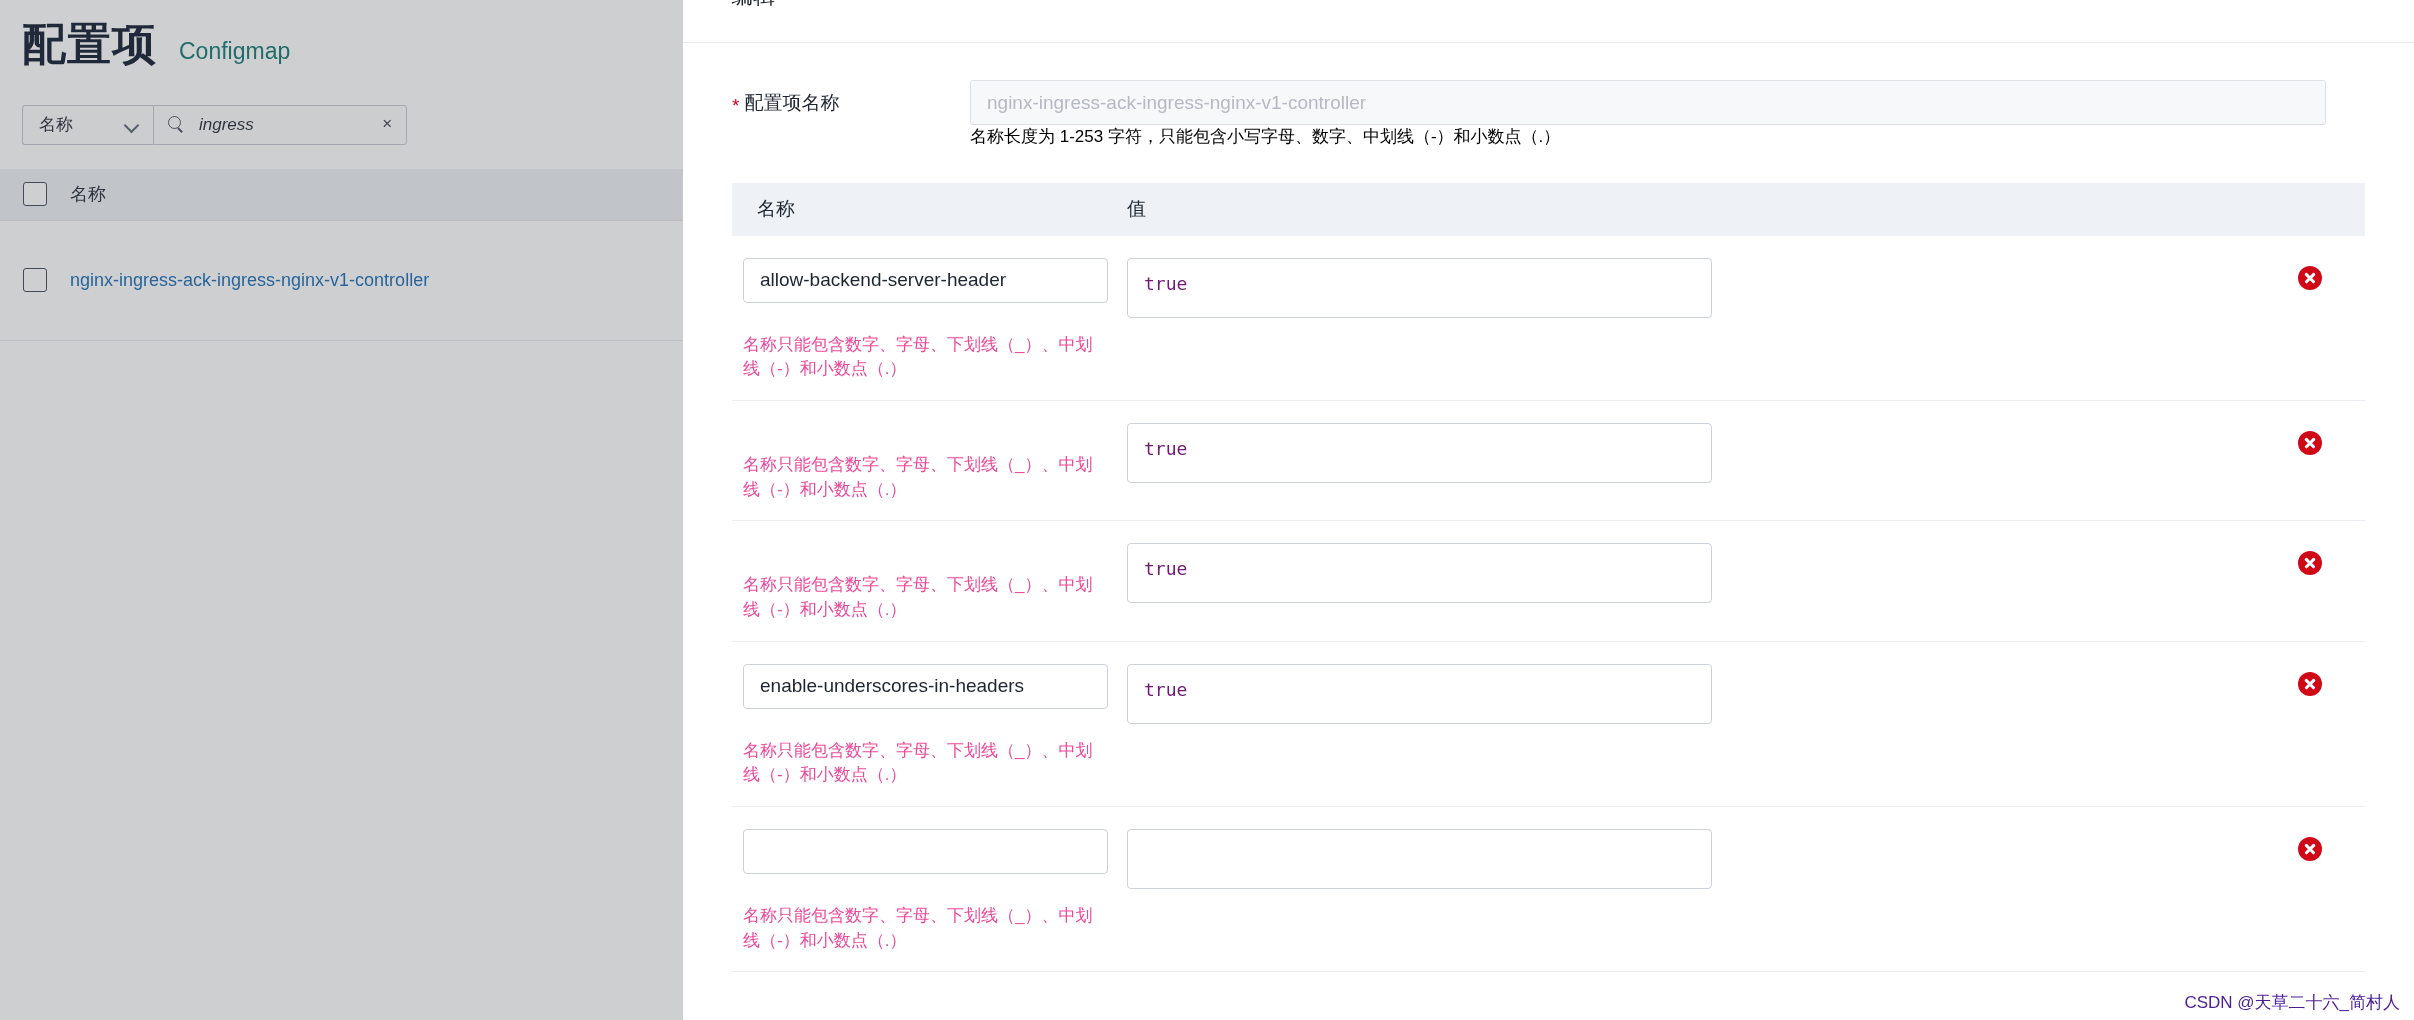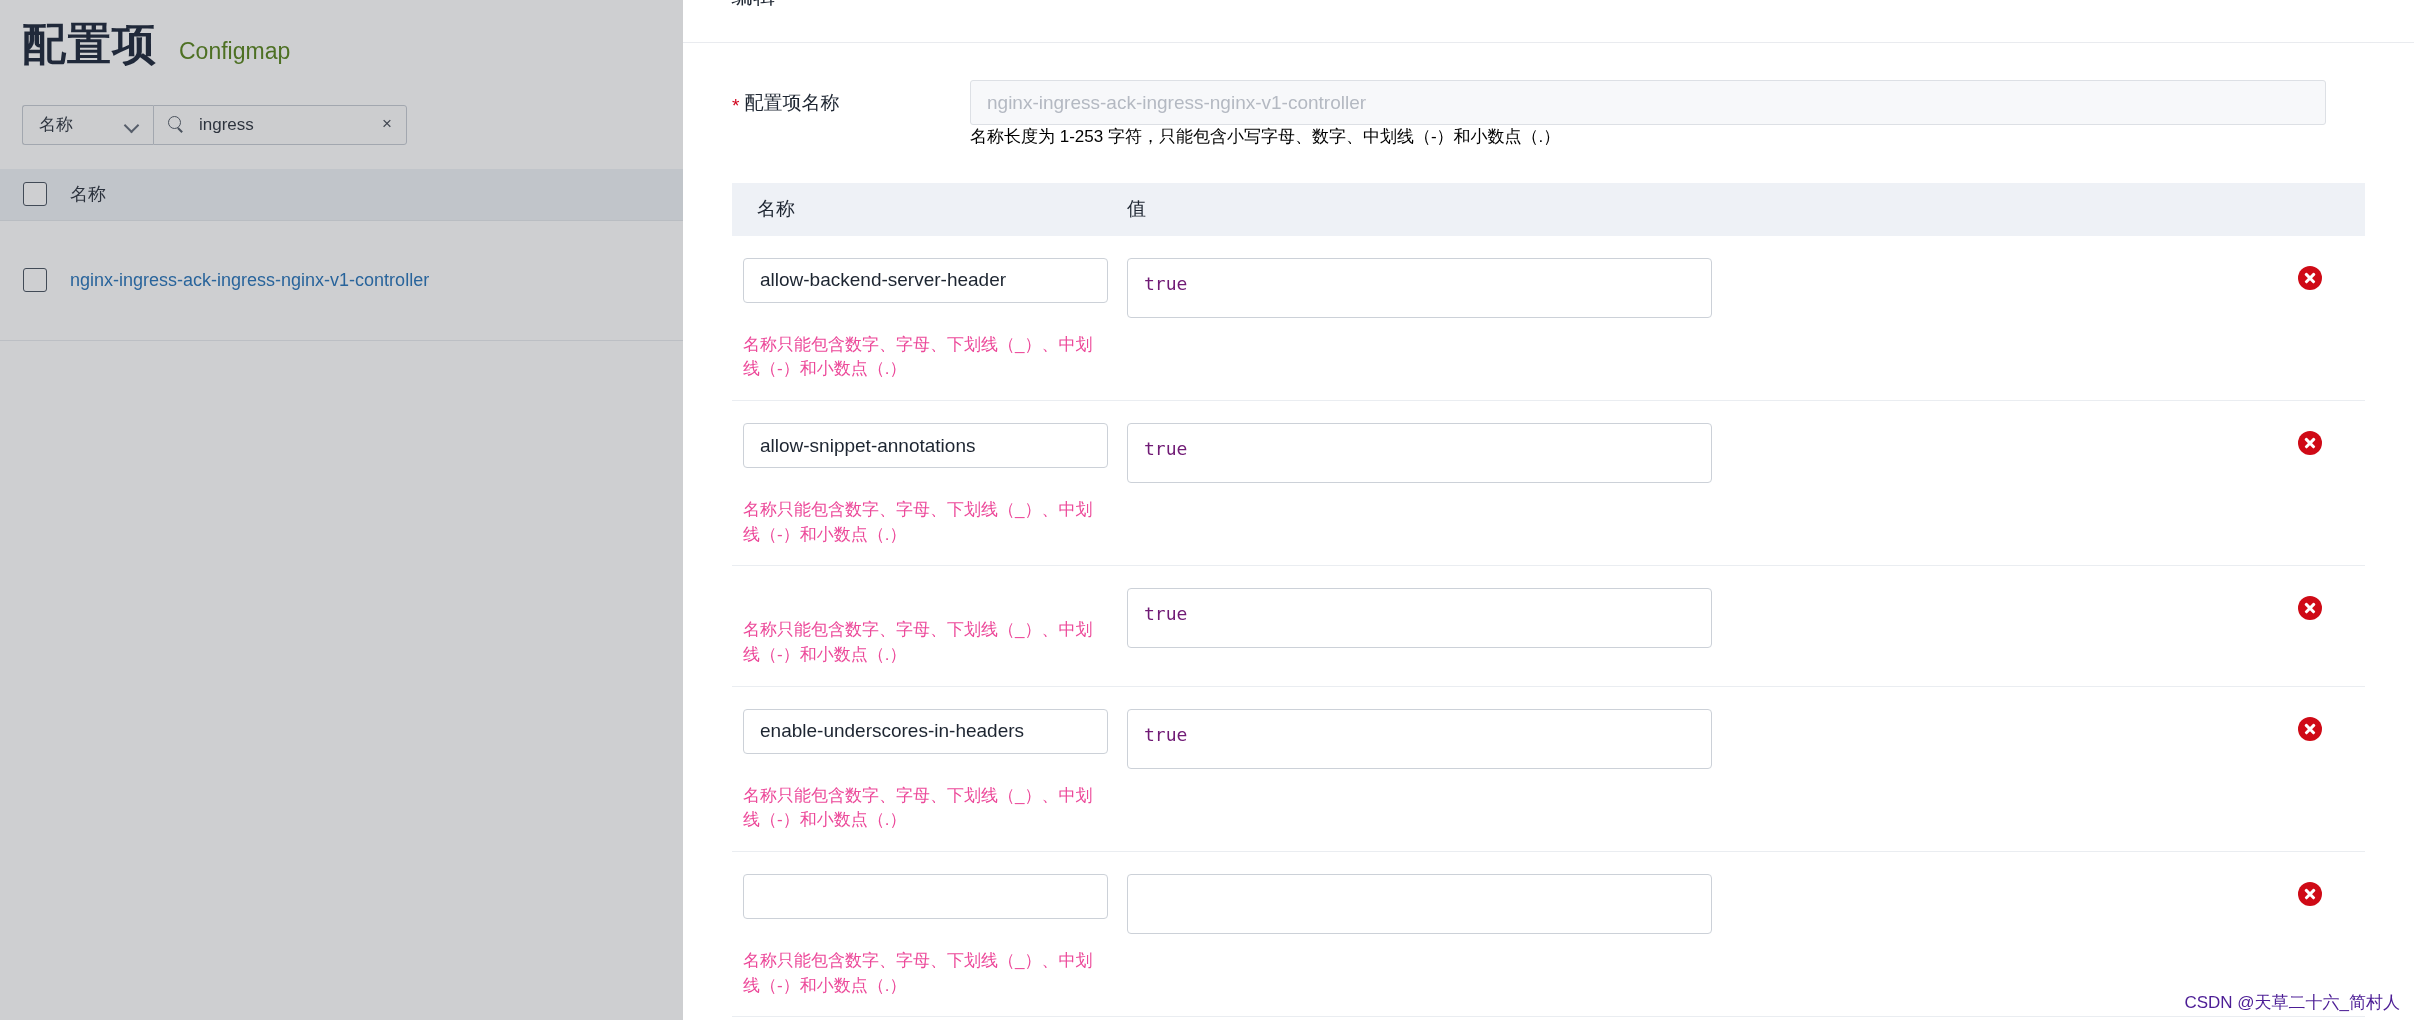--- a/index.html
+++ b/index.html
@@ -29,21 +29,21 @@
   }
   .page-title {
     font-size: 44px;
     font-weight: 700;
     color: #0f1a2e;
     letter-spacing: 1px;
     line-height: 1.2;
   }
   .page-subtitle {
     font-size: 23px;
-    color: #4d7c0f;
+    color: #0f766e;
     margin-left: 22px;
     font-weight: 400;
   }
 
   
   .filter-bar {
     display: flex;
     margin: 34px 0 0 22px;
     width: 385px;
     height: 40px;
@@ -74,20 +74,21 @@
     transform: rotate(45deg);
   }
   .filter-input-wrap {
     flex: 1; height: 40px;
     border: 1px solid #c3c8d0;
     border-radius: 0 3px 3px 0;
     background: #fdfdfd;
     display: flex; align-items: center;
     padding: 0 12px 0 14px;
     position: relative;
+    font-style: italic;
   }
   .search-ic {
     width: 17px; height: 17px;
     flex: 0 0 auto;
     margin-right: 14px;
     position: relative;
   }
   .search-ic::before {
     content: "";
     position: absolute; left: 0; top: 0;
@@ -400,21 +401,20 @@
               </div>
               <div class="kv-value-col">
                 <div class="kv-value-input">true</div>
               </div>
               <div class="kv-del-col">
                 <span class="del-ic"></span>
               </div>
             </div>
             <div class="kv-row">
               <div class="kv-name-col">
-                <div class="kv-name-input">allow-snippet-annotations</div>
                 <div class="kv-name-hint">名称只能包含数字、字母、下划线（_）、中划线（-）和小数点（.）</div>
               </div>
               <div class="kv-value-col">
                 <div class="kv-value-input">true</div>
               </div>
               <div class="kv-del-col">
                 <span class="del-ic"></span>
               </div>
             </div>
             <div class="kv-row">

